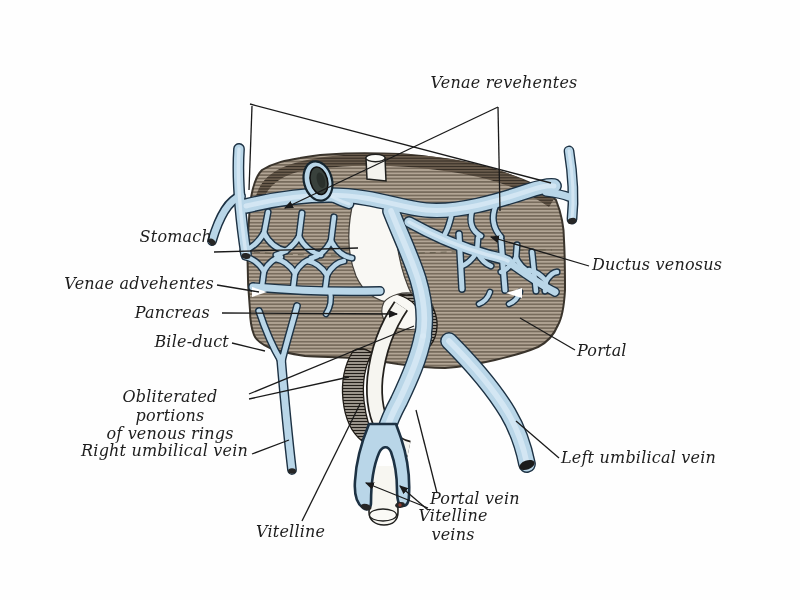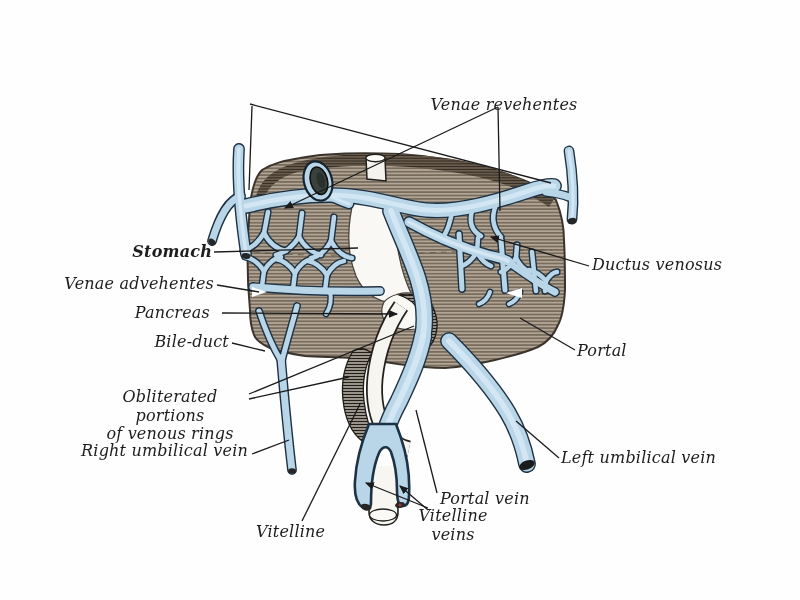--- a/index.html
+++ b/index.html
@@ -237,29 +237,29 @@
     <line class="leader" x1="302" y1="521" x2="360" y2="404"></line>
     <line class="leader" x1="589" y1="266" x2="491" y2="237" marker-end="url(#arw)"></line>
     <line class="leader" x1="575" y1="350" x2="520" y2="318"></line>
     <line class="leader" x1="559" y1="458" x2="516" y2="421"></line>
     <line class="leader" x1="437" y1="493" x2="416" y2="410"></line>
     <line class="leader" x1="428" y1="508" x2="366" y2="483" marker-end="url(#arw)"></line>
     <line class="leader" x1="428" y1="510" x2="400" y2="486" marker-end="url(#arw)"></line>
   </g>
 </svg>
 
-<div class="lbl center" style="left:424px;top:96px;width:160px;">Venae revehentes</div>
-<div class="lbl right" style="left:58px;top:243px;width:154px;font-weight:bold;">Stomach</div>
+<div class="lbl center" style="left:424px;top:74px;width:160px;">Venae revehentes</div>
+<div class="lbl right" style="left:58px;top:228px;width:154px;">Stomach</div>
 <div class="lbl right" style="left:58px;top:275px;width:156px;text-align:right;">Venae advehentes</div>
 <div class="lbl right" style="left:49px;top:304px;width:161px;">Pancreas</div>
 <div class="lbl right" style="left:58px;top:333px;width:171px;">Bile-duct</div>
 <div class="lbl center" style="left:90px;top:388px;width:160px;">Obliterated portions
 of venous rings</div>
 <div class="lbl" style="left:592px;top:256px;">Ductus venosus</div>
 <div class="lbl right" style="left:58px;top:442px;width:190px;">Right umbilical vein</div>
 <div class="lbl" style="left:577px;top:342px;">Portal</div>
 <div class="lbl" style="left:561px;top:449px;">Left umbilical vein</div>
-<div class="lbl" style="left:440px;top:490px;">Portal vein</div>
+<div class="lbl" style="left:430px;top:490px;">Portal vein</div>
 <div class="lbl center" style="left:401px;top:507px;width:104px;">Vitelline
 veins</div>
 <div class="lbl" style="left:256px;top:523px;">Vitelline</div>
 
 </div>
 
 </body></html>

